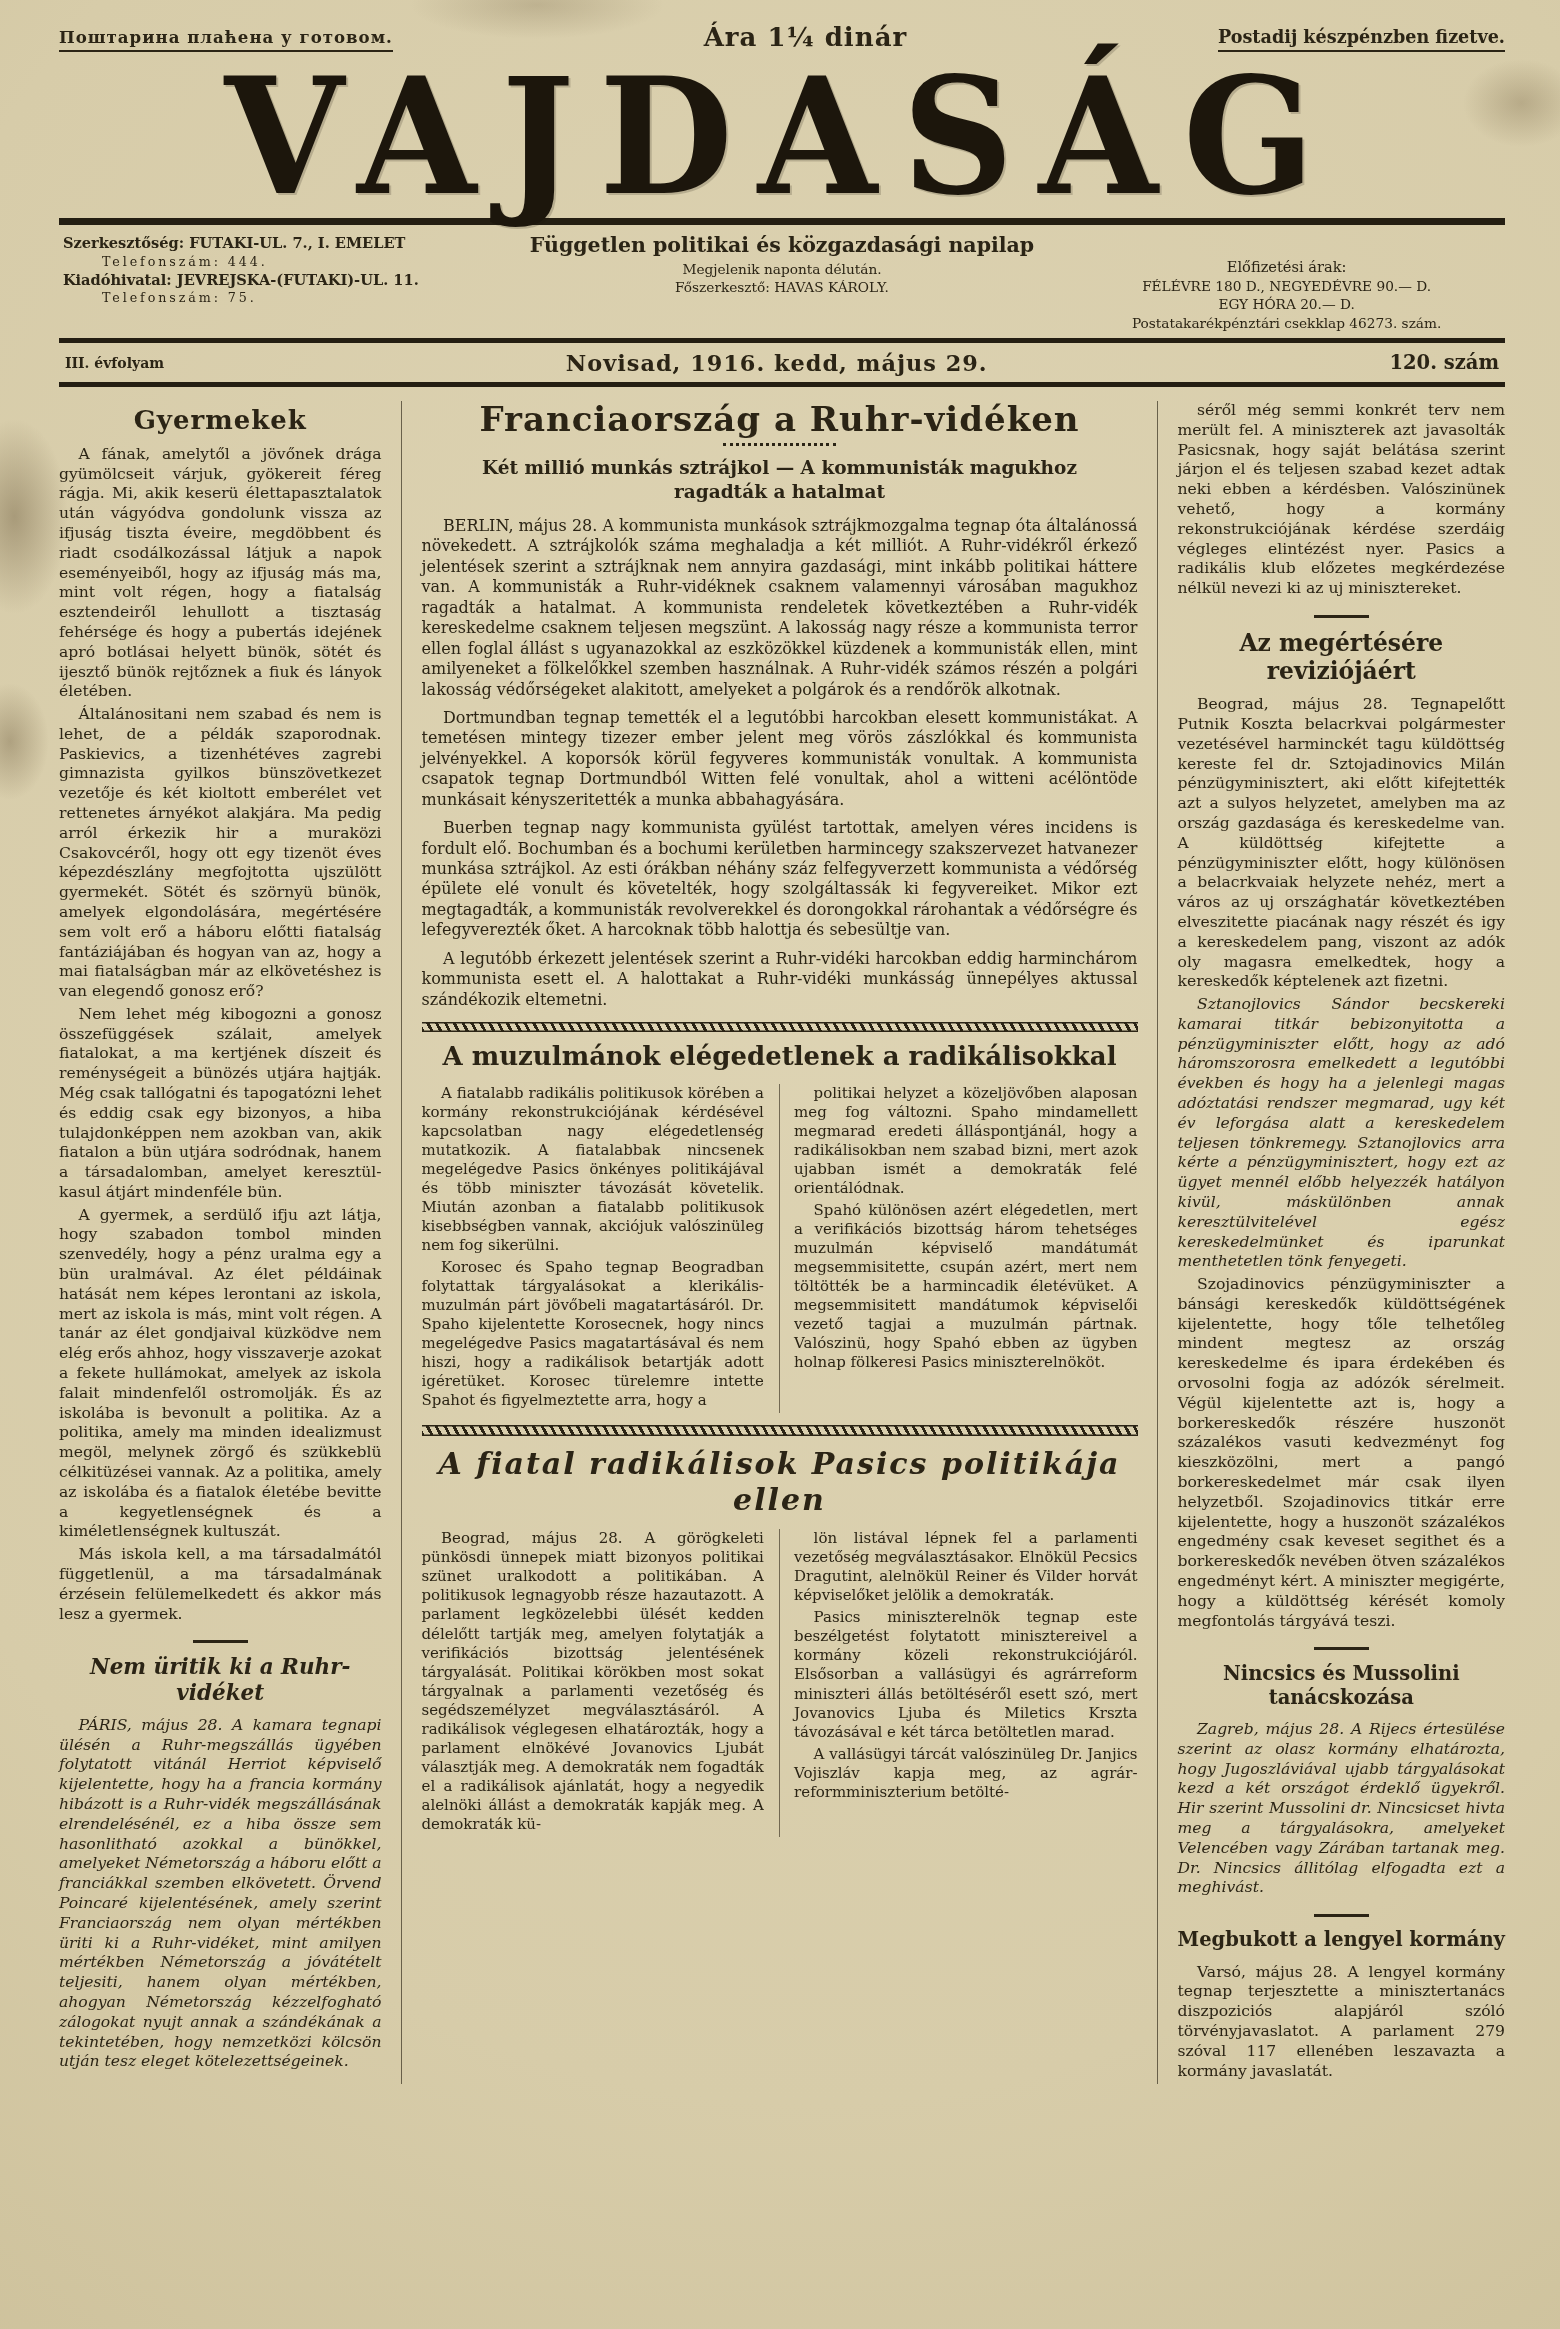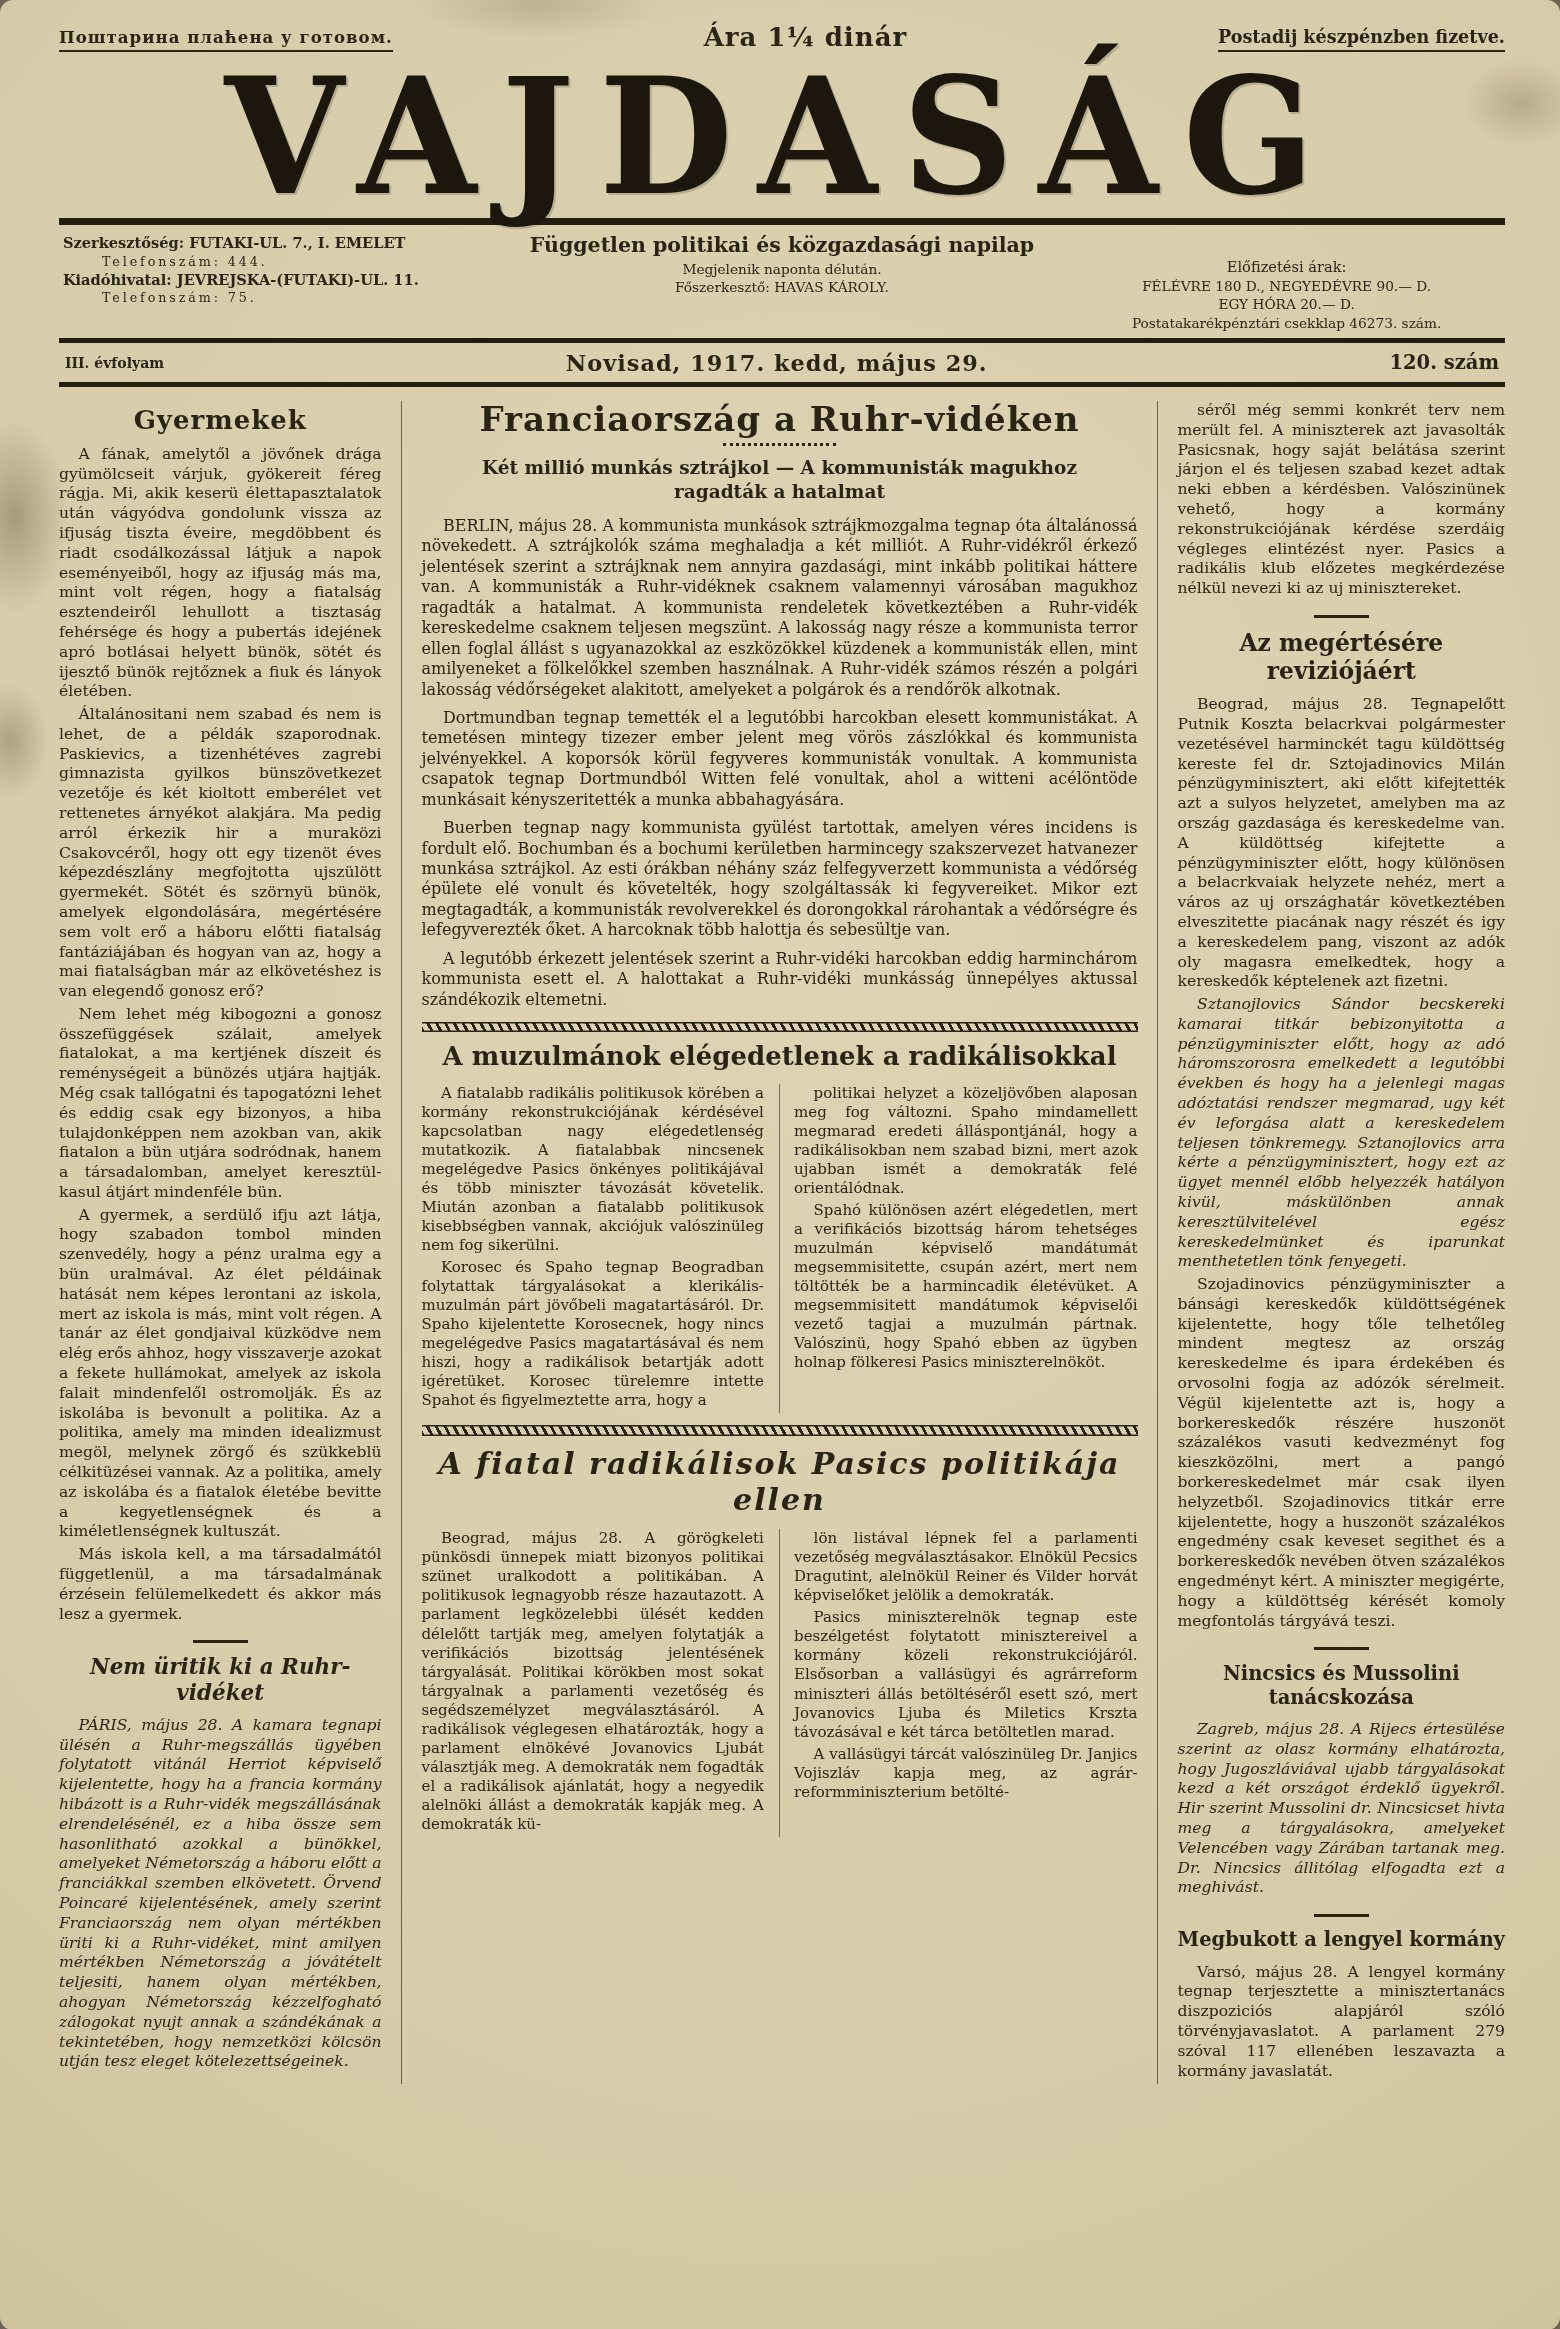--- a/index.html
+++ b/index.html
@@ -7,21 +7,20 @@
   .page {
     position:relative;
     width:1560px; height:2330px;
     margin:0 auto;
     overflow:hidden;
     color:#2b2415;
     font-family:"DejaVu Serif", serif;
     background:
       radial-gradient(ellipse 120% 95% at 52% 38%, #ded4b4 0%, #d7cca9 55%, #c7ba92 100%);
     padding:21.5px 55px 39px 59px;
-    border-radius:13px;
   }
   .stain { position:absolute; border-radius:50%; pointer-events:none; }
   .stain.s1 { left:-39px; top:419px; width:107px; height:195px; background:radial-gradient(closest-side, rgba(96,78,48,.40), rgba(96,78,48,0)); }
   .stain.s2 { left:-29px; top:683px; width:78px; height:117px; background:radial-gradient(closest-side, rgba(96,78,48,.35), rgba(96,78,48,0)); }
   .stain.s3 { right:-19.5px; top:59px; width:117px; height:88px; background:radial-gradient(closest-side, rgba(110,92,60,.30), rgba(110,92,60,0)); }
   .stain.s4 { left:410px; top:-29px; width:254px; height:68px; background:radial-gradient(closest-side, rgba(96,78,48,.22), rgba(96,78,48,0)); }
 
   
   .topbar { display:flex; justify-content:space-between; align-items:flex-end; }
   .topbar .tleft { font-size:16.6px; font-weight:bold; letter-spacing:1px; border-bottom:2px solid #2b2415; padding-bottom:2.9px; }
@@ -128,21 +127,21 @@
       <div>FÉLÉVRE 180 D., NEGYEDÉVRE 90.— D.</div>
       <div>EGY HÓRA 20.— D.</div>
       <div>Postatakarékpénztári csekklap 46273. szám.</div>
     </div>
   </div>
 
   <div class="rule r5"></div>
 
   <div class="dateline">
     <span class="dl">III. évfolyam</span>
-    <span class="dc">Novisad, 1917. kedd, május 29.</span>
+    <span class="dc">Novisad, 1916. kedd, május 29.</span>
     <span class="dr">120. szám</span>
   </div>
 
   <div class="rule r5"></div>
 
   <div class="body-grid">
 
     <div class="col-left">
       <h2 class="side-title">Gyermekek</h2>
       <p class="body-txt">A fának, amelytől a jövőnek drága gyümölcseit várjuk, gyökereit féreg rágja. Mi, akik keserü élettapasztalatok után vágyódva gondolunk vissza az ifjuság tiszta éveire, megdöbbent és riadt csodálkozással látjuk a napok eseményeiből, hogy az ifjuság más ma, mint volt régen, hogy a fiatalság esztendeiről lehullott a tisztaság fehérsége és hogy a pubertás idejének apró botlásai helyett bünök, sötét és ijesztő bünök rejtőznek a fiuk és lányok életében.</p>

